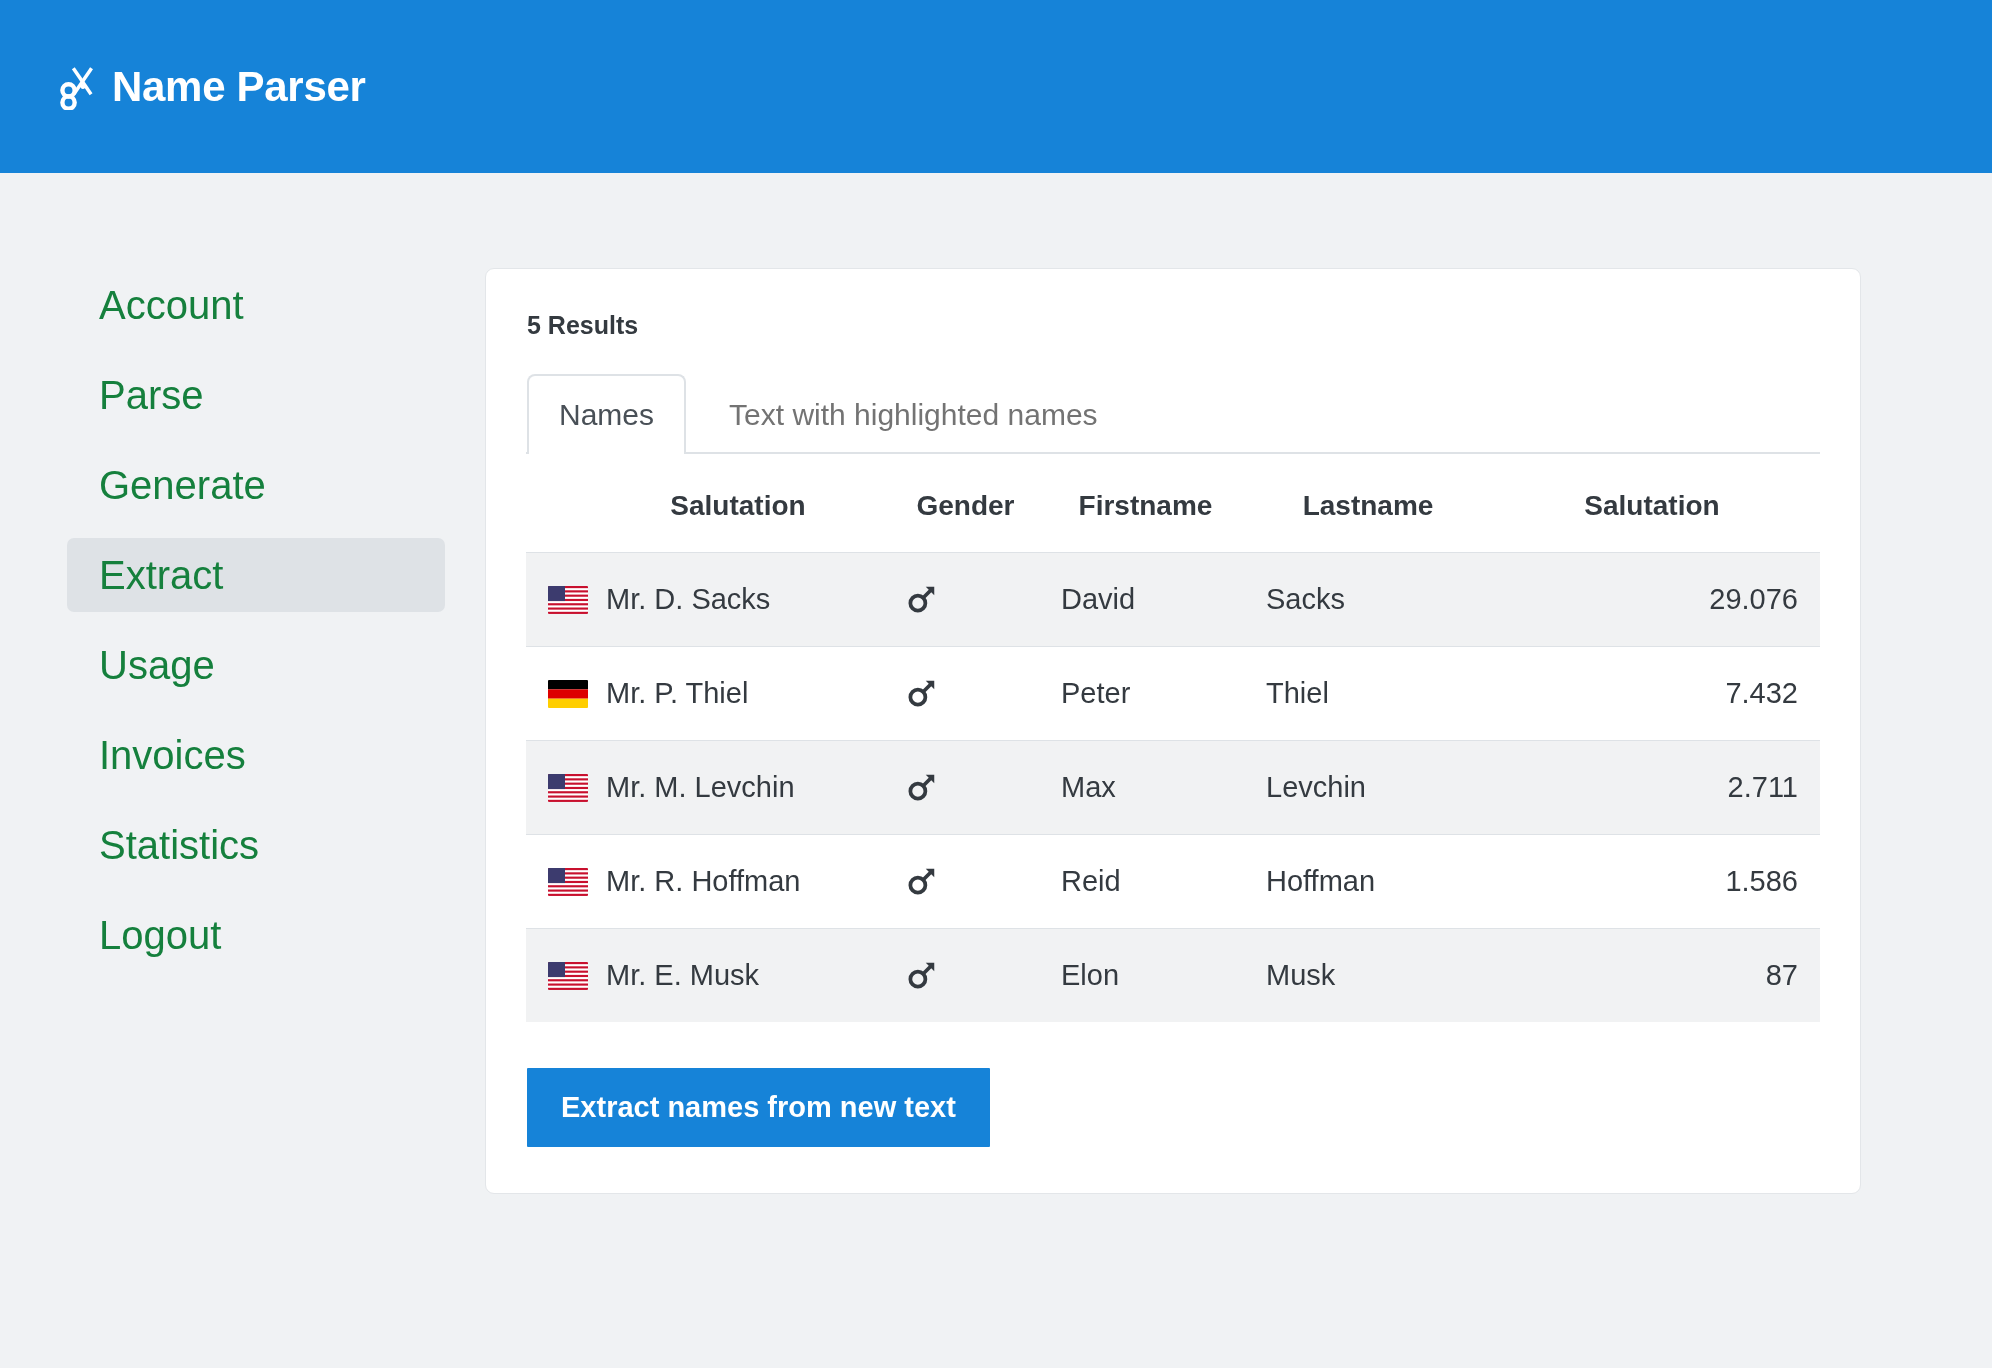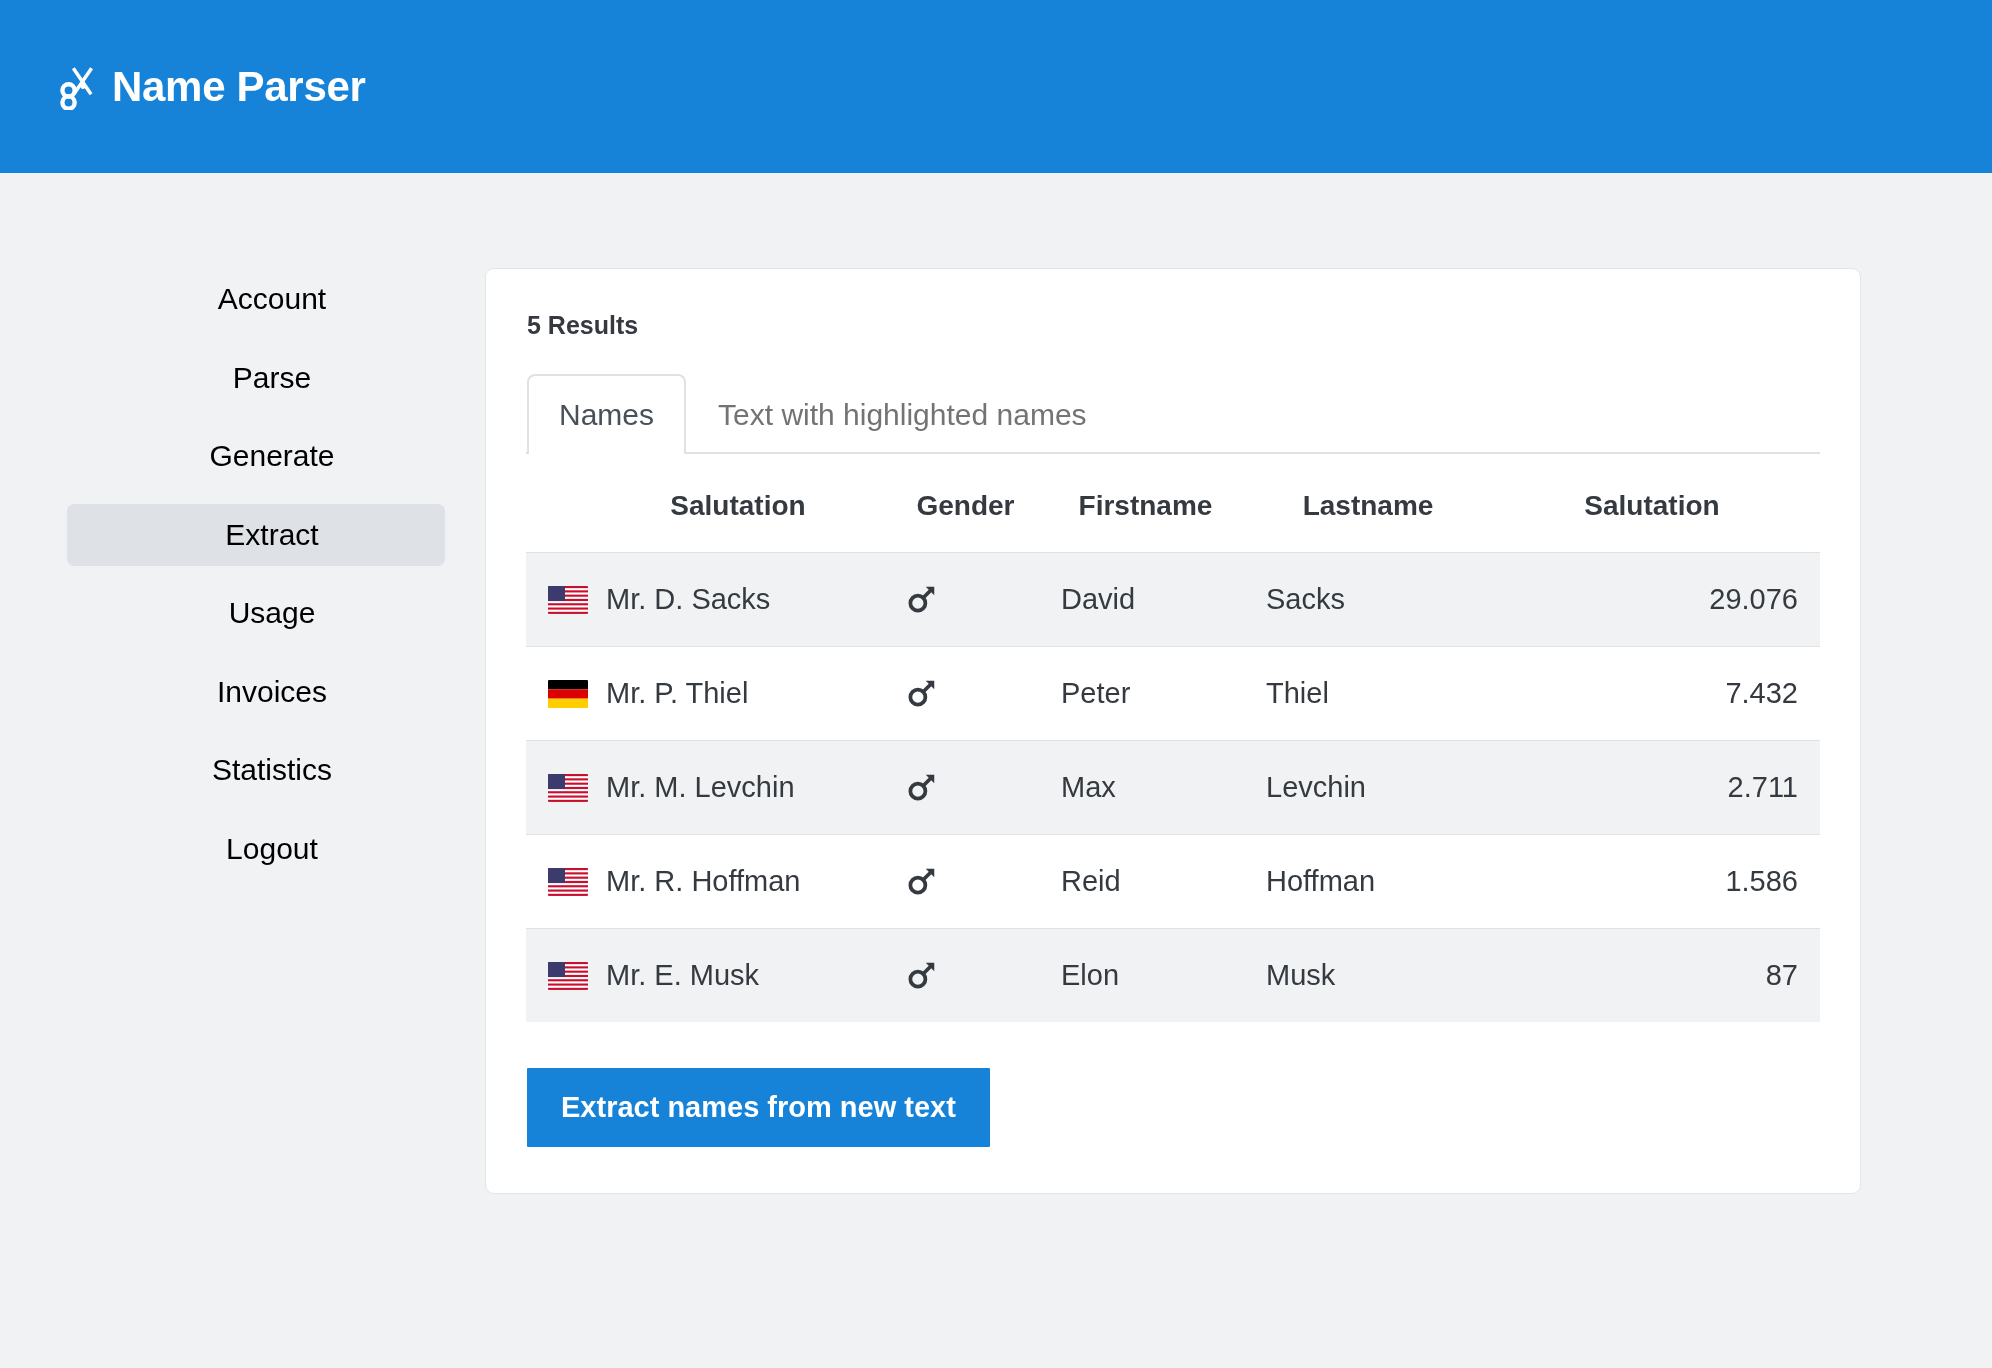--- a/index.html
+++ b/index.html
@@ -60,29 +60,28 @@
 
   
   .sidebar {
     width: 485px;
     flex: none;
     padding-left: 67px;
     padding-right: 40px;
   }
   .side-item {
     display: block;
-    font-size: 30px;
-    color: #000000;
+    font-size: 40px;
+    color: #15803d;
     text-decoration: none;
     padding: 14px 0 14px 32px;
     border-radius: 7px;
     line-height: 1.15;
     margin-bottom: 16px;
     white-space: nowrap;
-    text-align: center;
   }
   .side-item.active {
     background: #dee2e6;
   }
 
   
   .card {
     width: 1376px;
     background: #ffffff;
     border: 1px solid #e3e6e9;
@@ -99,20 +98,21 @@
     margin-bottom: 34px;
   }
 
   
   .tabs {
     display: flex;
     align-items: flex-end;
     border-bottom: 2px solid #dee2e6;
     margin-bottom: 0;
     padding-left: 1px;
+    gap: 11px;
   }
   .tab {
     font-size: 30px;
     color: #737373;
     line-height: 1;
     padding: 24px 30px 24px 30px;
     text-decoration: none;
     border: 2px solid transparent;
     border-bottom: none;
     border-radius: 8px 8px 0 0;

